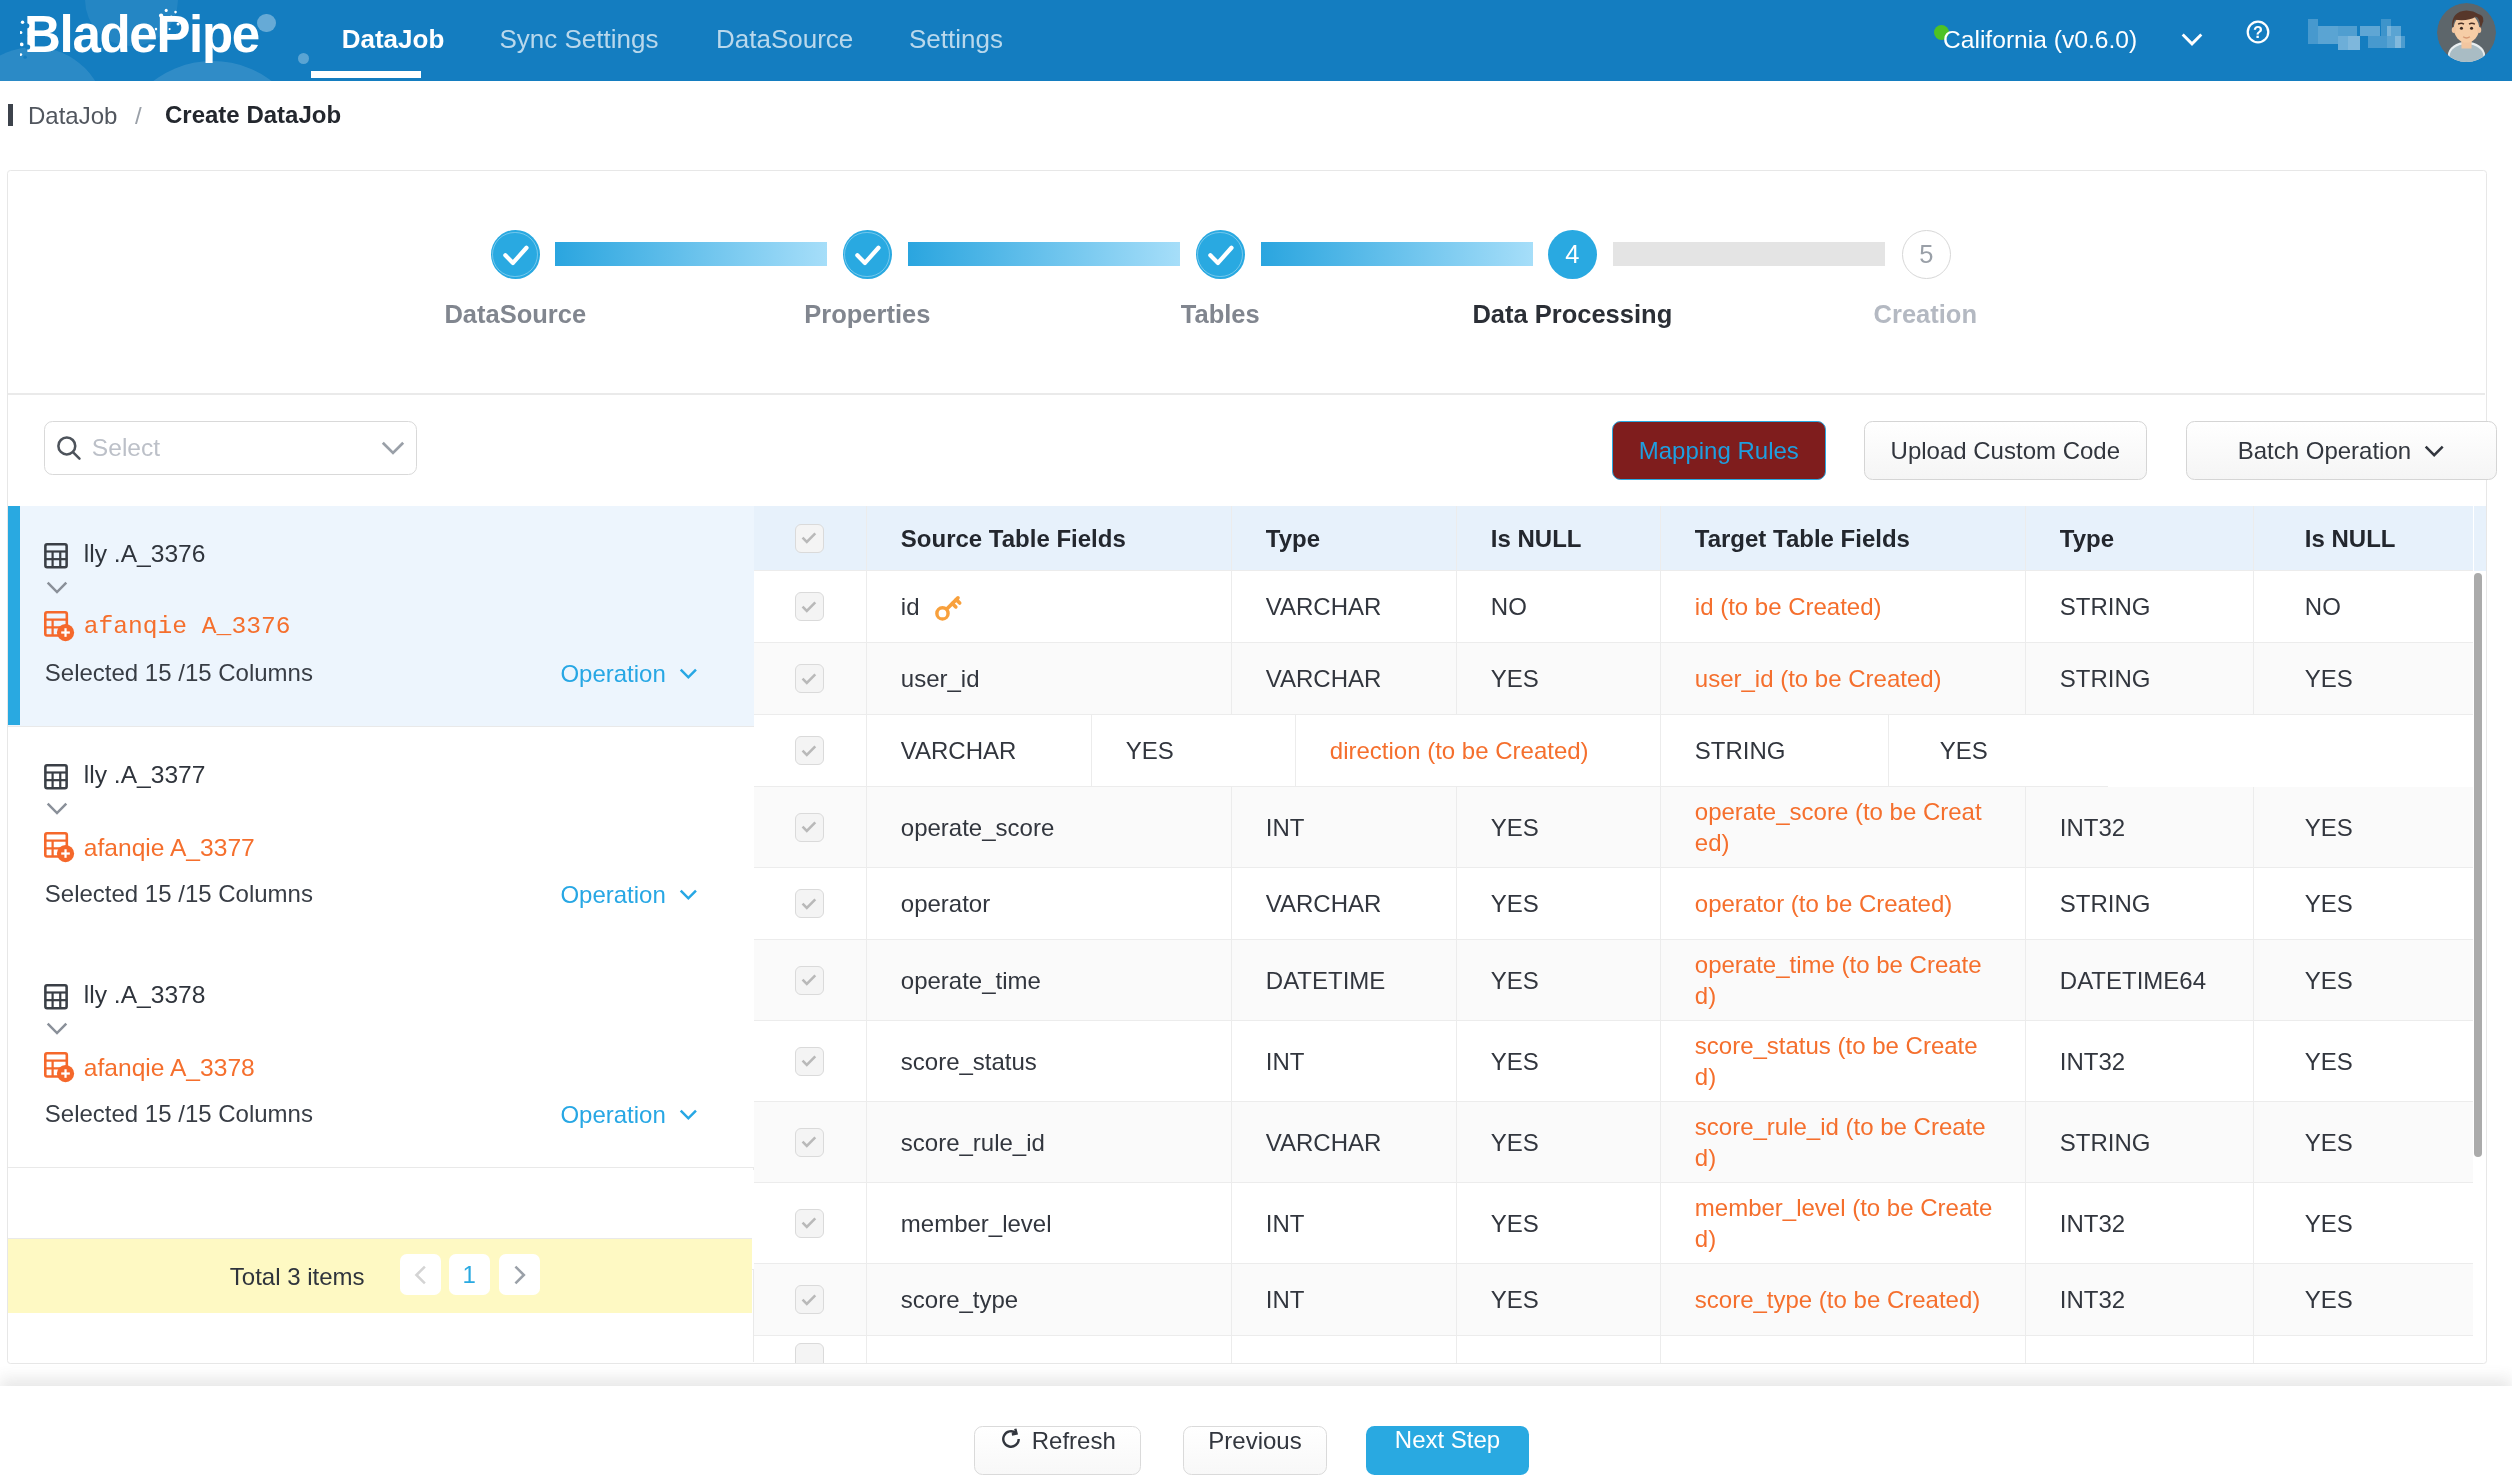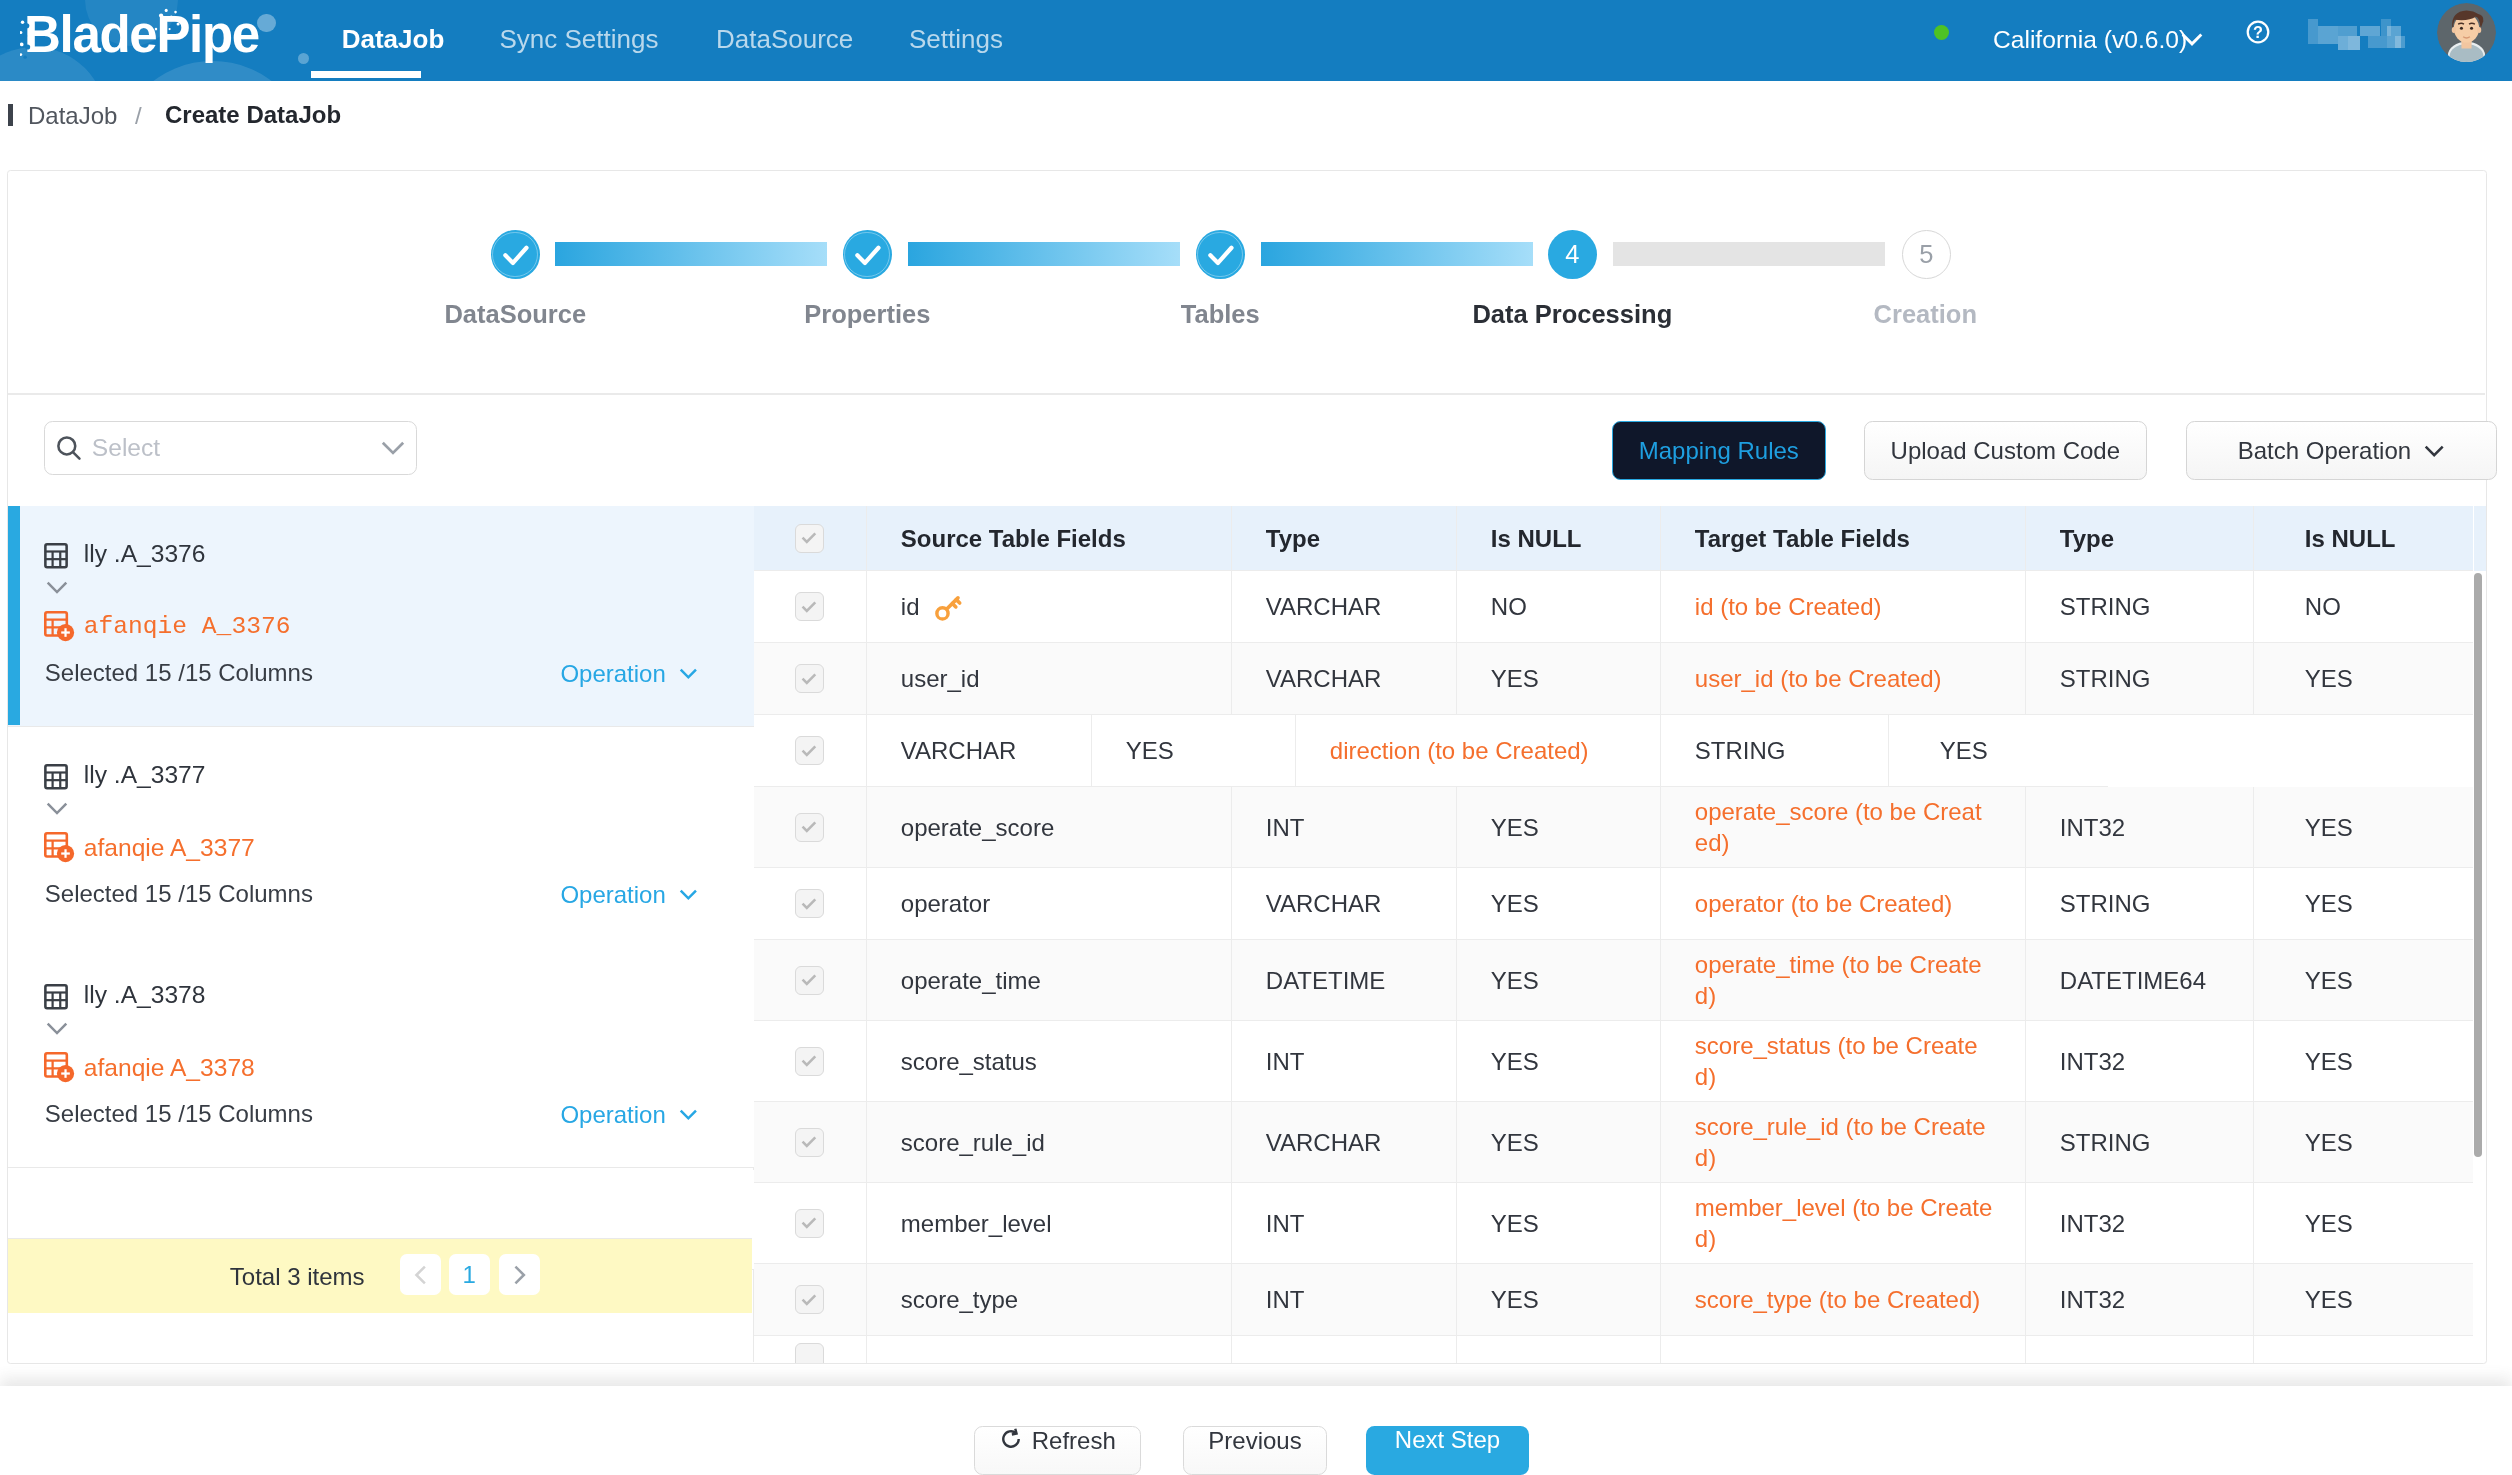--- a/index.html
+++ b/index.html
@@ -7,21 +7,21 @@
 .abs { position:absolute; }
 
 
 .nav { position:absolute; left:0; top:0; width:2512px; height:81px; background:#147dc0; overflow:hidden; }
 .nav .bub { position:absolute; border-radius:50%; background:rgba(255,255,255,0.10); }
 .logo { position:absolute; left:24px; top:5.1px; font-size:51px; font-weight:bold; color:#fff; letter-spacing:-1.3px; }
 .navlink { position:absolute; top:0; height:81px; line-height:78px; font-size:26px; color:#b9d8ec; text-align:center; }
 .navlink.act { color:#fff; font-weight:bold; }
 .nav-under { position:absolute; left:311px; top:71px; width:110px; height:6.8px; background:#fff; }
 .gdot { position:absolute; left:1934px; top:24.6px; width:15.3px; height:15.3px; border-radius:50%; background:#4ec224; }
-.calif { position:absolute; left:1993px; top:0; height:81px; line-height:80px; font-size:24.6px; color:#fff; }
+.calif { position:absolute; left:1943px; top:0; height:81px; line-height:80px; font-size:24.6px; color:#fff; }
 
 
 .bc-bar { position:absolute; left:7.6px; top:104px; width:5.1px; height:22px; background:#3d434c; }
 .bc1 { position:absolute; left:28px; top:102px; font-size:24px; color:#51565e; }
 .bc-sep { position:absolute; left:135px; top:102px; font-size:24px; color:#9aa0a8; }
 .bc2 { position:absolute; left:165px; top:101px; font-size:24px; font-weight:bold; color:#23272e; }
 
 
 .card { position:absolute; left:6.8px; top:170px; width:2480px; height:1194px; border:1.7px solid #e7e7e7; border-radius:3.4px; background:#fff; }
 
@@ -38,21 +38,21 @@
 .sbar.gray { background:#e4e4e4; }
 .slabel { position:absolute; top:129px; width:339px; text-align:center; font-size:25.5px; font-weight:bold; color:#81868f; }
 .slabel.curr { color:#2b2f36; }
 .slabel.todo { color:#b4b9c2; }
 .sdivider { position:absolute; left:0; top:222px; width:2477px; height:1.7px; background:#eaeaea; }
 
 
 .inp { position:absolute; top:250px; height:54px; border:1.7px solid #d9d9d9; border-radius:8.5px; background:#fff; }
 .ph { color:#bcc0c8; font-size:24.6px; }
 .fbtn { position:absolute; top:250px; height:59px; border-radius:8.5px; font-size:24px; display:flex; align-items:center; justify-content:center; }
-.fbtn.blue { border:1.7px solid #29a9e1; color:#1e9fe0; background:#0f172a; }
+.fbtn.blue { border:1.7px solid #29a9e1; color:#1e9fe0; background:#7f1d1d; }
 .fbtn.gray { border:1.7px solid #d5d5d5; color:#32363e; background:linear-gradient(180deg,#ffffff,#f5f5f5); }
 
 
 .lpanel { position:absolute; left:0; top:335px; width:746px; height:856px; border-right:1.7px solid #e9e9e9; }
 .litem { position:absolute; left:0; width:746px; height:221px; border-bottom:1.7px solid #e9e9e9; background:#fff; }
 .litem.sel { background:#edf5fd; }
 .selbar { position:absolute; left:0; top:0; width:12px; height:219px; background:#29a9e1; }
 .lt-row { position:absolute; left:36px; font-size:24.6px; color:#2f343c; }
 .lt-orange { position:absolute; left:36px; font-size:24.6px; color:#f56f2d; }
 .lt-sel { position:absolute; left:37px; font-size:24px; color:#383d45; }

